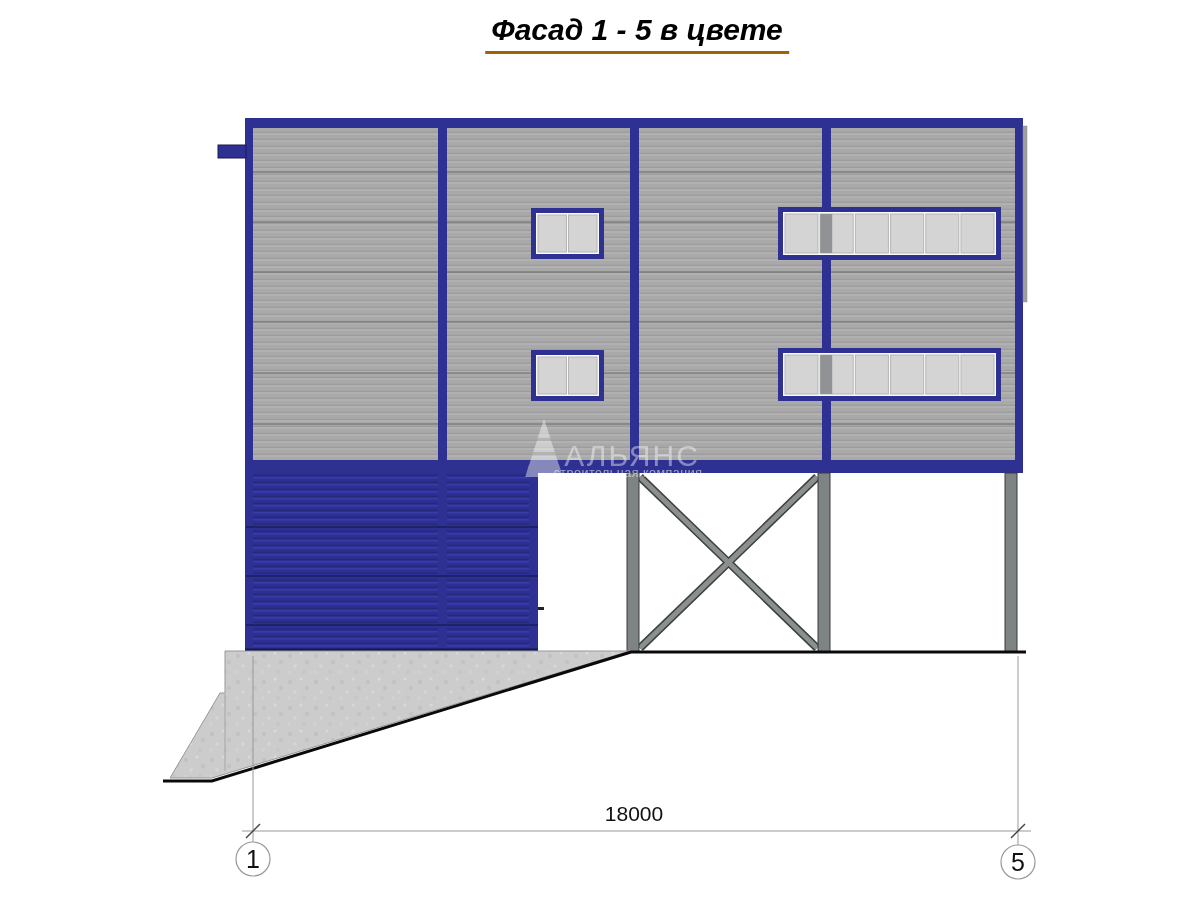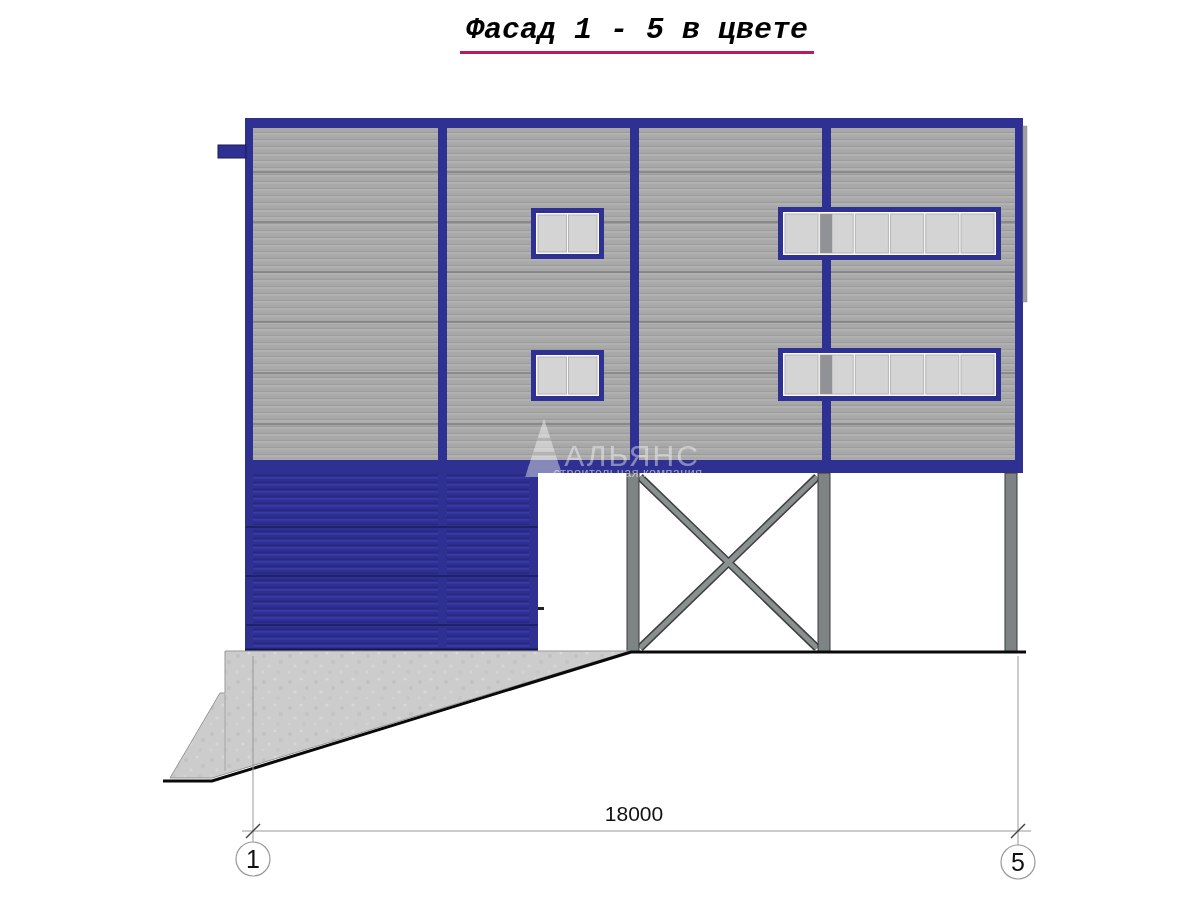--- a/index.html
+++ b/index.html
@@ -3,21 +3,21 @@
 <meta charset="utf-8">
 <style>
   html,body{margin:0;padding:0;background:#ffffff;}
   .canvas{
     position:relative;width:1200px;height:900px;background:#ffffff;overflow:hidden;
     font-family:"Liberation Sans", sans-serif;
   }
   .drawing-title{
     position:absolute;top:13px;left:637px;transform:translateX(-50%);
     font-size:30px;font-weight:bold;font-style:italic;color:#000;
-    border-bottom:3px solid #be185d;padding:0 6px 4px 6px;white-space:nowrap;font-family:Liberation Mono, monospace;
+    border-bottom:3px solid #a16207;padding:0 6px 4px 6px;white-space:nowrap;
   }
   svg{position:absolute;top:0;left:0;}
   text{font-family:"Liberation Sans", sans-serif;}
 </style>
 </head>
 <body>
 
 <div class="canvas">
 
   <div class="drawing-title">Фасад 1 - 5 в цвете</div>

